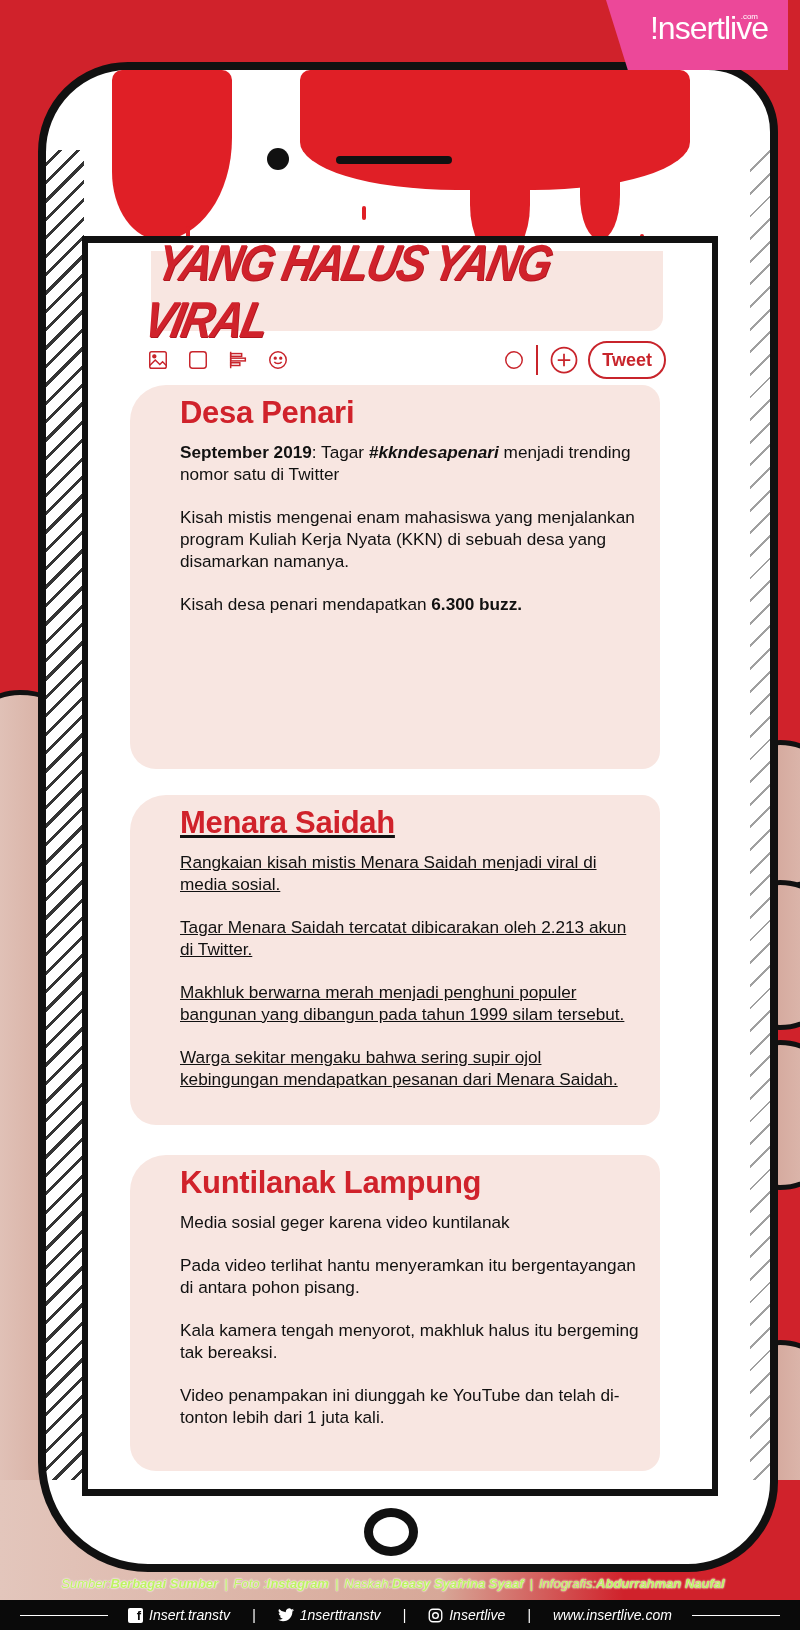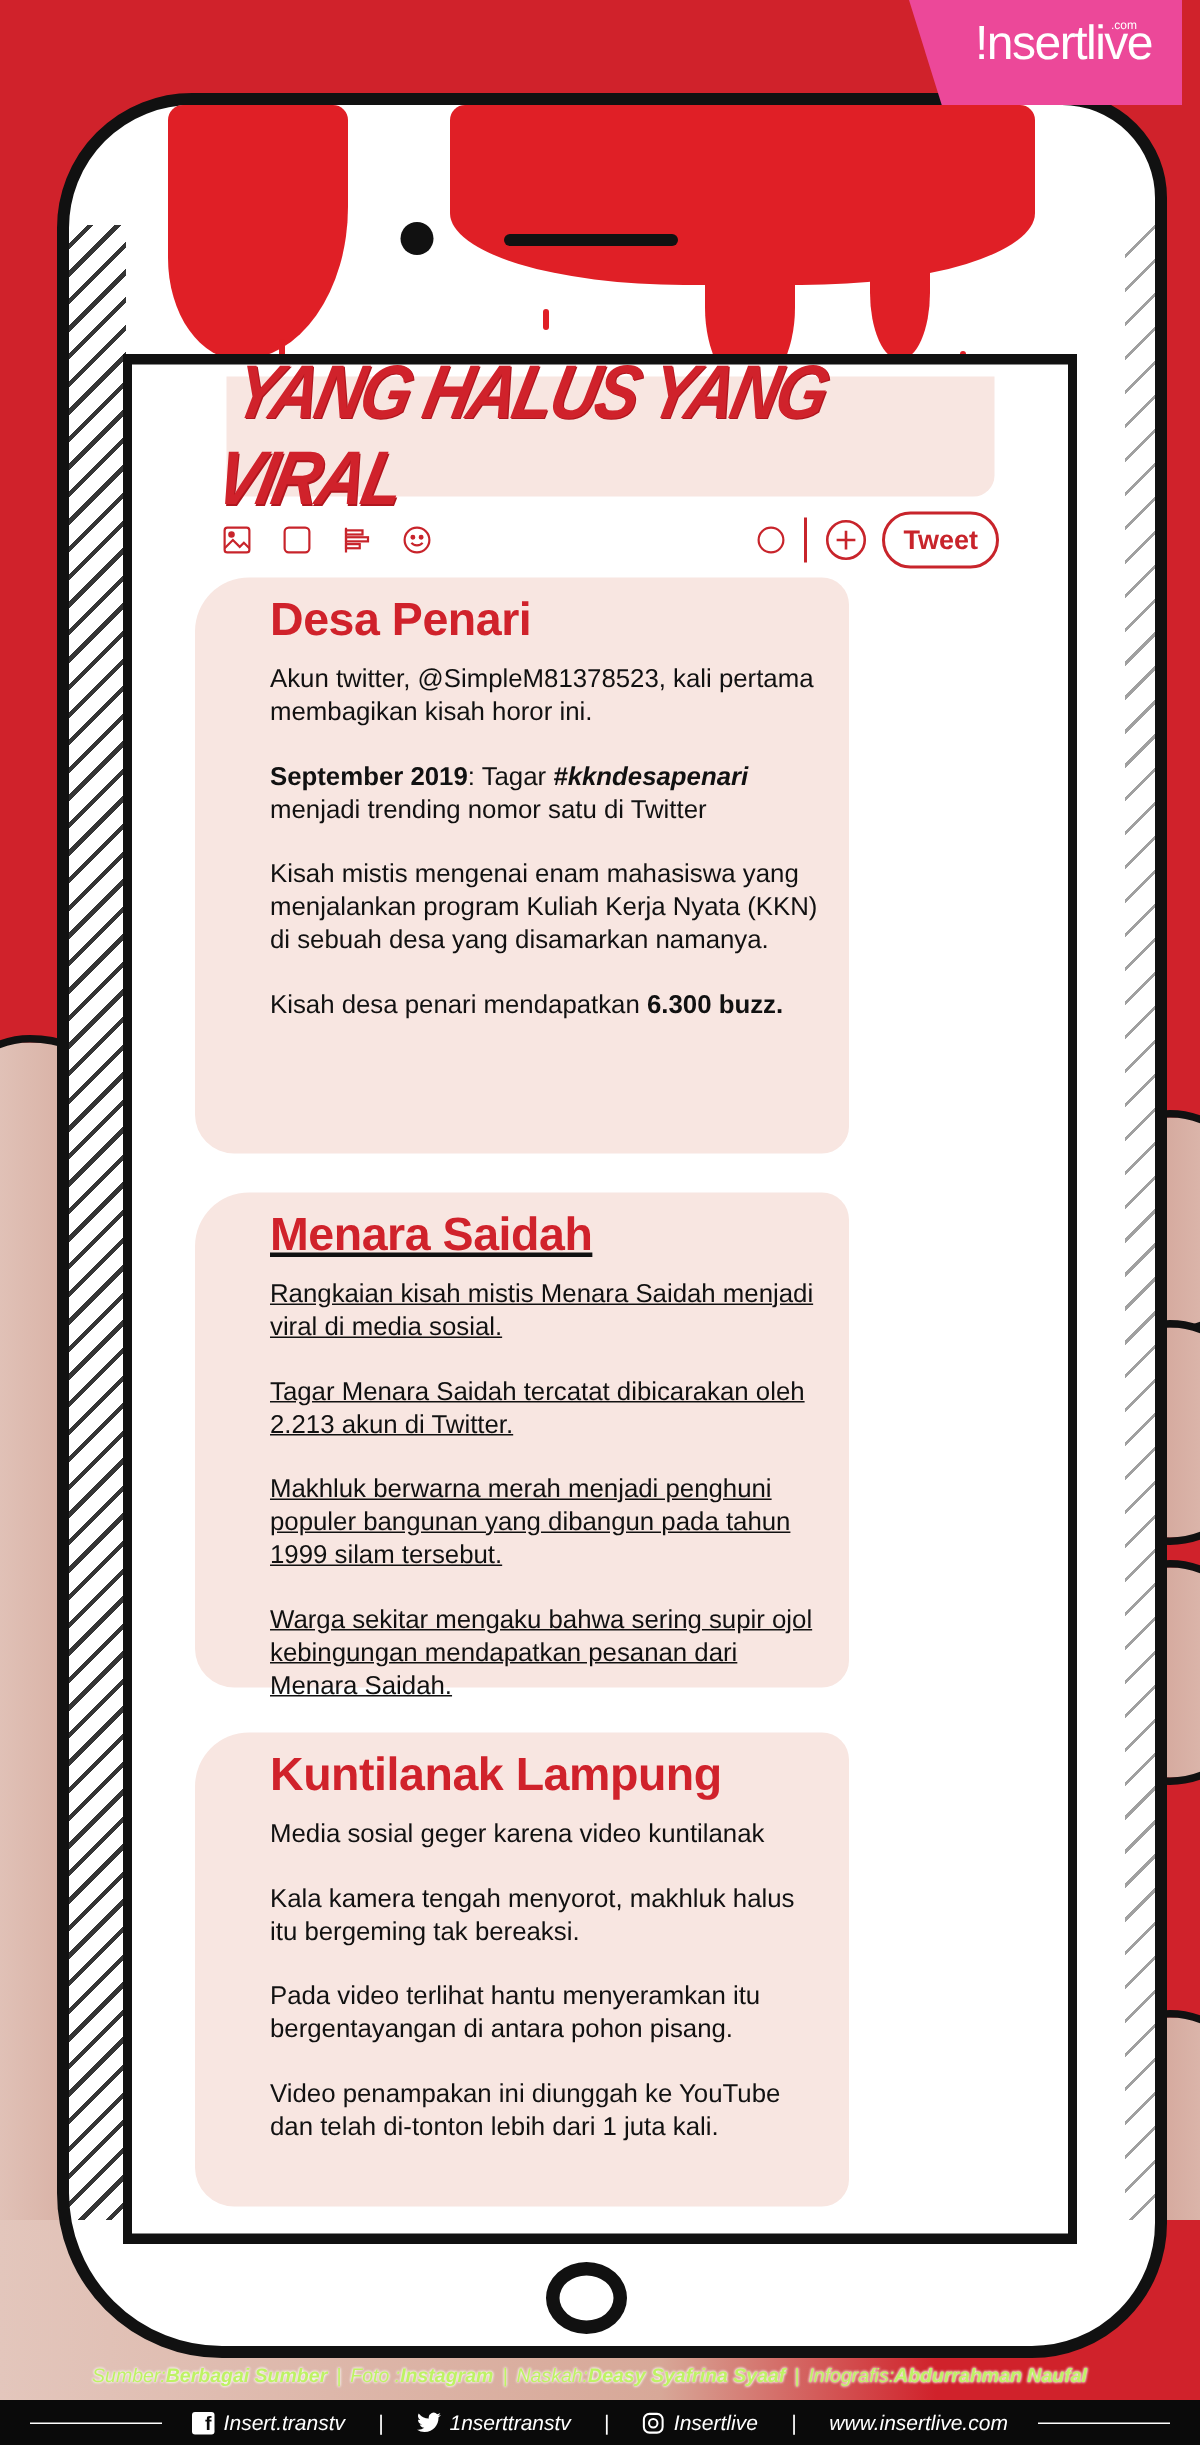--- a/index.html
+++ b/index.html
@@ -86,21 +86,21 @@
     .tb-icon { width: 24px; height: 24px; margin-right: 16px; display: flex; align-items: center; justify-content: center; }
     .tb-icon svg { width: 22px; height: 22px; }
     .tb-spacer { flex: 1; }
     .tb-divider { width: 2px; height: 30px; background: #c8242b; margin: 0 10px; }
     .tweet-button {
       border: 2px solid #c8242b; border-radius: 20px; height: 38px; padding: 0 12px;
       color: #c8242b; font-weight: bold; font-size: 18px;
       display: flex; align-items: center; justify-content: center; background: #fff;
     }
     .card {
-      position: absolute; left: 42px; width: 436px;
+      position: absolute; left: 42px; width: 530px;
       background: #f8e6e1; border-radius: 36px 18px 18px 26px;
       padding: 0 16px 0 50px;
     }
     .card h2 {
       color: #d0222b; font-size: 31px; font-weight: bold; letter-spacing: -0.3px;
       margin: 10px 0 10px;
     }
     .card p {
       font-size: 17.2px; line-height: 22px; color: #111; margin-bottom: 21px;
     }
@@ -216,39 +216,38 @@
       <svg viewBox="0 0 24 24" fill="none" stroke="#c8242b" stroke-width="1.4" style="width:30px;height:30px">
           <circle cx="12" cy="12" r="10"></circle>
           <path d="M12 7v10M7 12h10"></path>
         </svg>
     </span>
     <span class="tweet-button">Tweet</span>
   </div>
 
   <div class="card" style="top:142px;height:384px;">
     <h2>Desa Penari</h2>
-    <p>Akun twitter, @SimpleM81378523, kali pertama membagikan kisah horor ini.</p>
     <p><b>September 2019</b><span>: Tagar </span><i class="bi">#kkndesapenari</i><span> menjadi trending nomor satu di Twitter</span></p>
     <p>Kisah mistis mengenai enam mahasiswa yang menjalankan program Kuliah Kerja Nyata (KKN) di sebuah desa yang disamarkan namanya.</p>
     <p><span>Kisah desa penari mendapatkan </span><b>6.300 buzz.</b></p>
   </div>
 
   <div class="card" style="top:552px;height:330px;text-decoration:underline;">
     <h2>Menara Saidah</h2>
     <p>Rangkaian kisah mistis Menara Saidah menjadi viral di media sosial.</p>
     <p>Tagar Menara Saidah tercatat dibicarakan oleh 2.213 akun di Twitter.</p>
     <p>Makhluk berwarna merah menjadi penghuni populer bangunan yang dibangun pada tahun 1999 silam tersebut.</p>
     <p>Warga sekitar mengaku bahwa sering supir ojol kebingungan mendapatkan pesanan dari Menara Saidah.</p>
   </div>
 
   <div class="card" style="top:912px;height:316px;">
     <h2>Kuntilanak Lampung</h2>
     <p>Media sosial geger karena video kuntilanak</p>
+    <p>Pada video terlihat hantu menyeramkan itu bergentayangan di antara pohon pisang.</p>
     <p>Kala kamera tengah menyorot, makhluk halus itu bergeming tak bereaksi.</p>
-    <p>Pada video terlihat hantu menyeramkan itu bergentayangan di antara pohon pisang.</p>
     <p>Video penampakan ini diunggah ke YouTube dan telah di-tonton lebih dari 1 juta kali.</p>
   </div>
 </div>
 
 <div class="logo-box">
   <span class="logo-text">!nsertlive</span>
   <span class="logo-com">.com</span>
 </div>
 
 <div class="credits">

